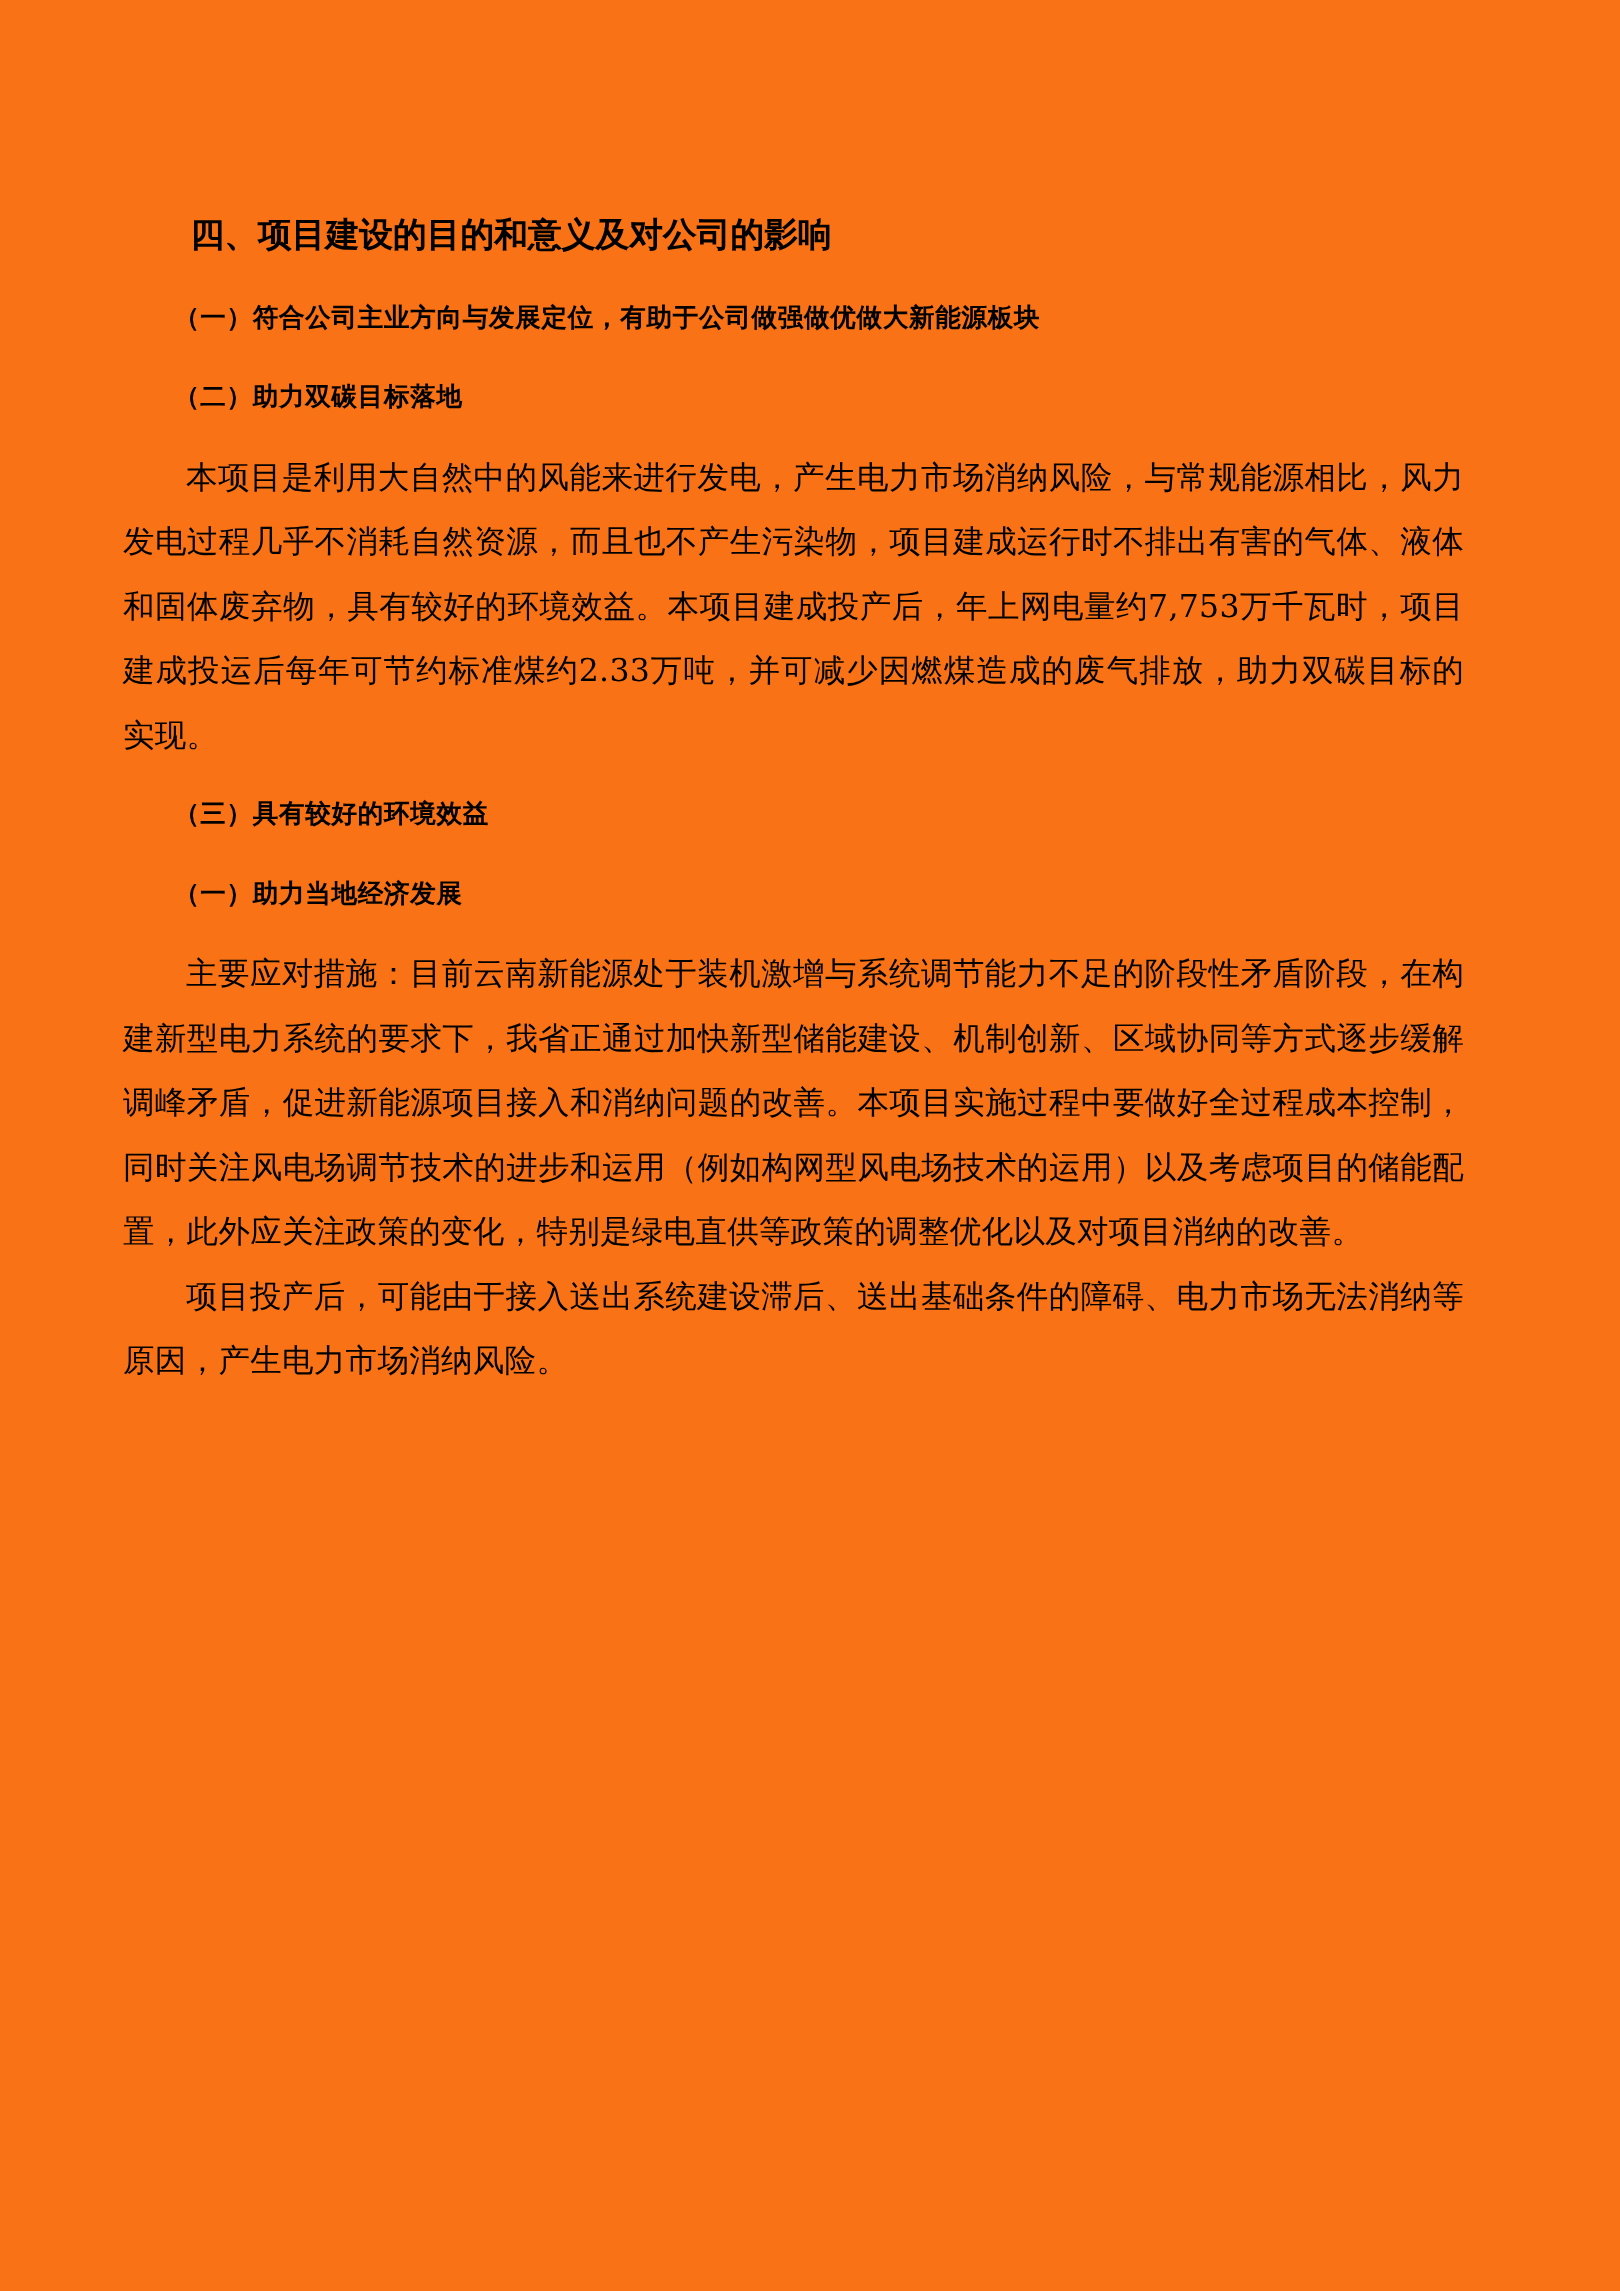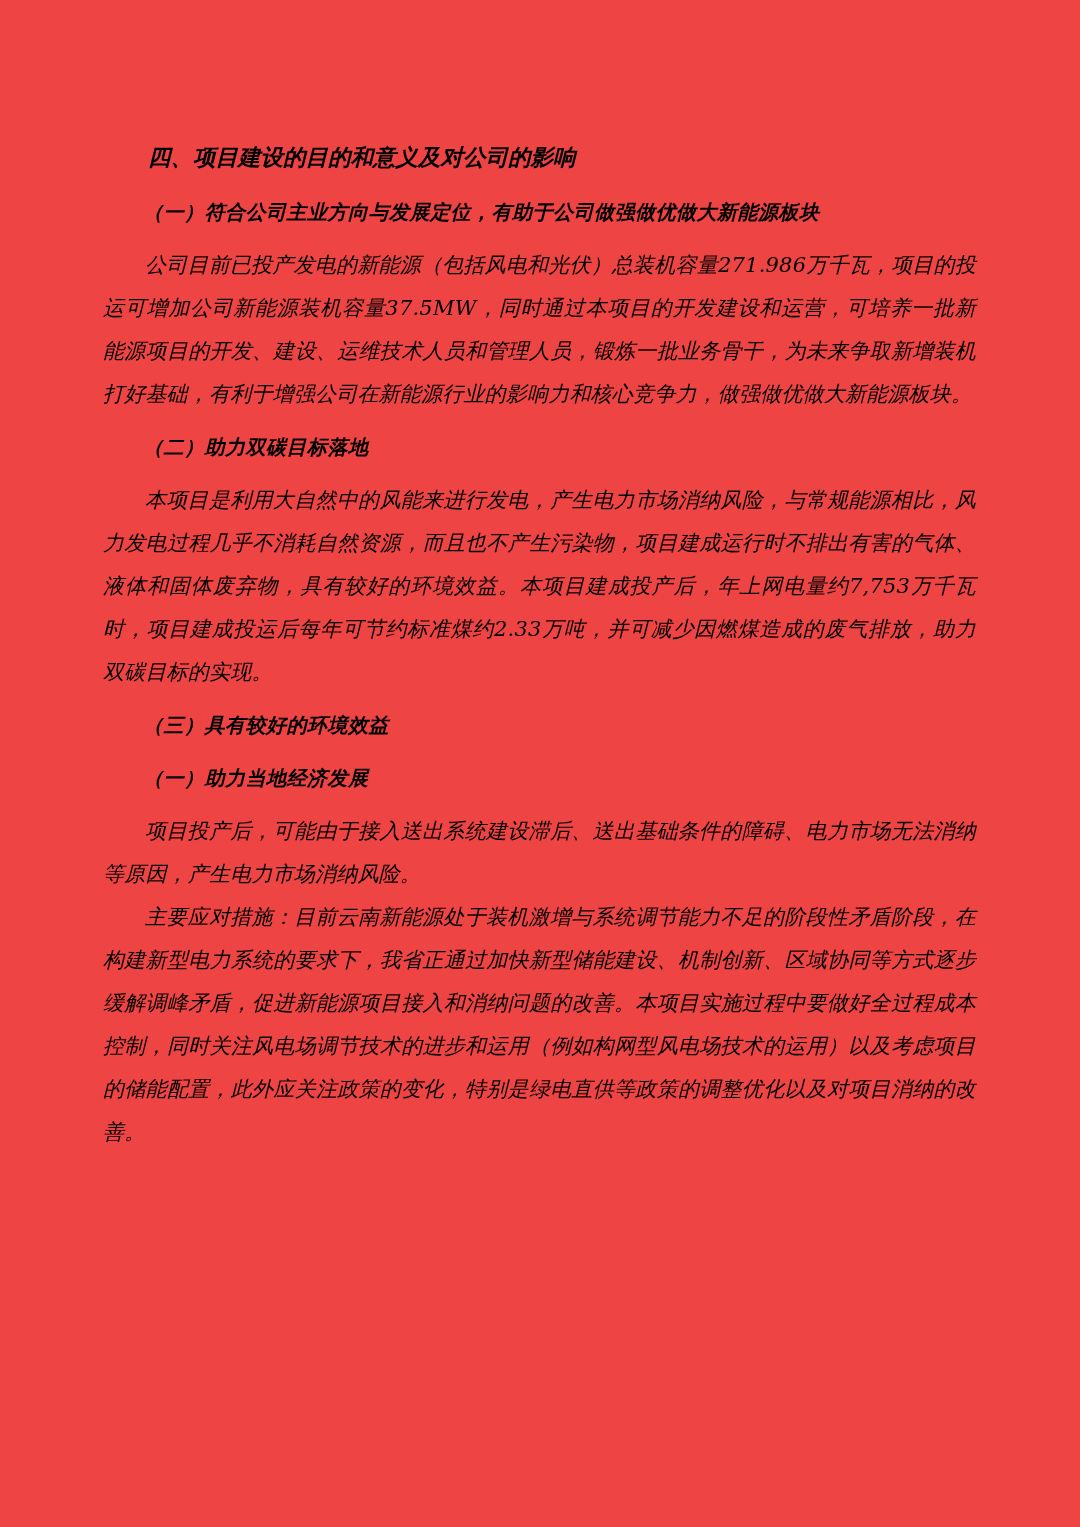--- a/index.html
+++ b/index.html
@@ -5,45 +5,44 @@
   html, body {
     margin: 0;
     padding: 0;
     background: #ffffff;
   }
   .page {
     position: relative;
     width: 1080px;
     height: 1527px;
     margin: 0 auto;
-    background: #ef4444;
+    background: #f97316;
     color: #000000;
     box-sizing: border-box;
-    padding: 136px 104px 40px 103px;
+    padding: 136px 104px 40px 82px;
     font-family: "DejaVu Serif", "Liberation Serif", serif;
     font-size: 21px;
     line-height: 43px;
     overflow: hidden;
-    font-style: italic;
   }
   .h1 {
     font-family: "DejaVu Sans", "Liberation Sans", sans-serif;
     font-weight: bold;
     font-size: 22.5px;
     line-height: 43px;
     text-indent: 2em;
     margin: 0 0 12px 0;
   }
   .h1.spaced {
     margin-top: 16px;
   }
   .h2 {
     font-family: "DejaVu Serif", "Liberation Serif", serif;
     font-weight: bold;
-    font-size: 20px;
+    font-size: 17px;
     line-height: 43px;
     text-indent: 2em;
     margin: 10px 0 10px 0;
     letter-spacing: 0.5px;
   }
   .para {
     margin: 0;
     text-indent: 2em;
     text-align: justify;
     text-justify: inter-ideograph;
@@ -52,29 +51,28 @@
 </style>
 </head>
 <body>
 
 <div class="page">
 
   <div class="h1">四、项目建设的目的和意义及对公司的影响</div>
 
   <div class="h2">（一）符合公司主业方向与发展定位，有助于公司做强做优做大新能源板块</div>
 
-  <p class="para">公司目前已投产发电的新能源（包括风电和光伏）总装机容量271.986万千瓦，项目的投运可增加公司新能源装机容量37.5MW，同时通过本项目的开发建设和运营，可培养一批新能源项目的开发、建设、运维技术人员和管理人员，锻炼一批业务骨干，为未来争取新增装机打好基础，有利于增强公司在新能源行业的影响力和核心竞争力，做强做优做大新能源板块。</p>
 
   <div class="h2">（二）助力双碳目标落地</div>
 
   <p class="para">本项目是利用大自然中的风能来进行发电，产生电力市场消纳风险，与常规能源相比，风力发电过程几乎不消耗自然资源，而且也不产生污染物，项目建成运行时不排出有害的气体、液体和固体废弃物，具有较好的环境效益。本项目建成投产后，年上网电量约7,753万千瓦时，项目建成投运后每年可节约标准煤约2.33万吨，并可减少因燃煤造成的废气排放，助力双碳目标的实现。</p>
 
   <div class="h2">（三）具有较好的环境效益</div>
 
 
 
   <div class="h2">（一）助力当地经济发展</div>
 
+  <p class="para">主要应对措施：目前云南新能源处于装机激增与系统调节能力不足的阶段性矛盾阶段，在构建新型电力系统的要求下，我省正通过加快新型储能建设、机制创新、区域协同等方式逐步缓解调峰矛盾，促进新能源项目接入和消纳问题的改善。本项目实施过程中要做好全过程成本控制，同时关注风电场调节技术的进步和运用（例如构网型风电场技术的运用）以及考虑项目的储能配置，此外应关注政策的变化，特别是绿电直供等政策的调整优化以及对项目消纳的改善。</p>
+
   <p class="para">项目投产后，可能由于接入送出系统建设滞后、送出基础条件的障碍、电力市场无法消纳等原因，产生电力市场消纳风险。</p>
-
-  <p class="para">主要应对措施：目前云南新能源处于装机激增与系统调节能力不足的阶段性矛盾阶段，在构建新型电力系统的要求下，我省正通过加快新型储能建设、机制创新、区域协同等方式逐步缓解调峰矛盾，促进新能源项目接入和消纳问题的改善。本项目实施过程中要做好全过程成本控制，同时关注风电场调节技术的进步和运用（例如构网型风电场技术的运用）以及考虑项目的储能配置，此外应关注政策的变化，特别是绿电直供等政策的调整优化以及对项目消纳的改善。</p>
 
 </div>
 
 </body></html>

